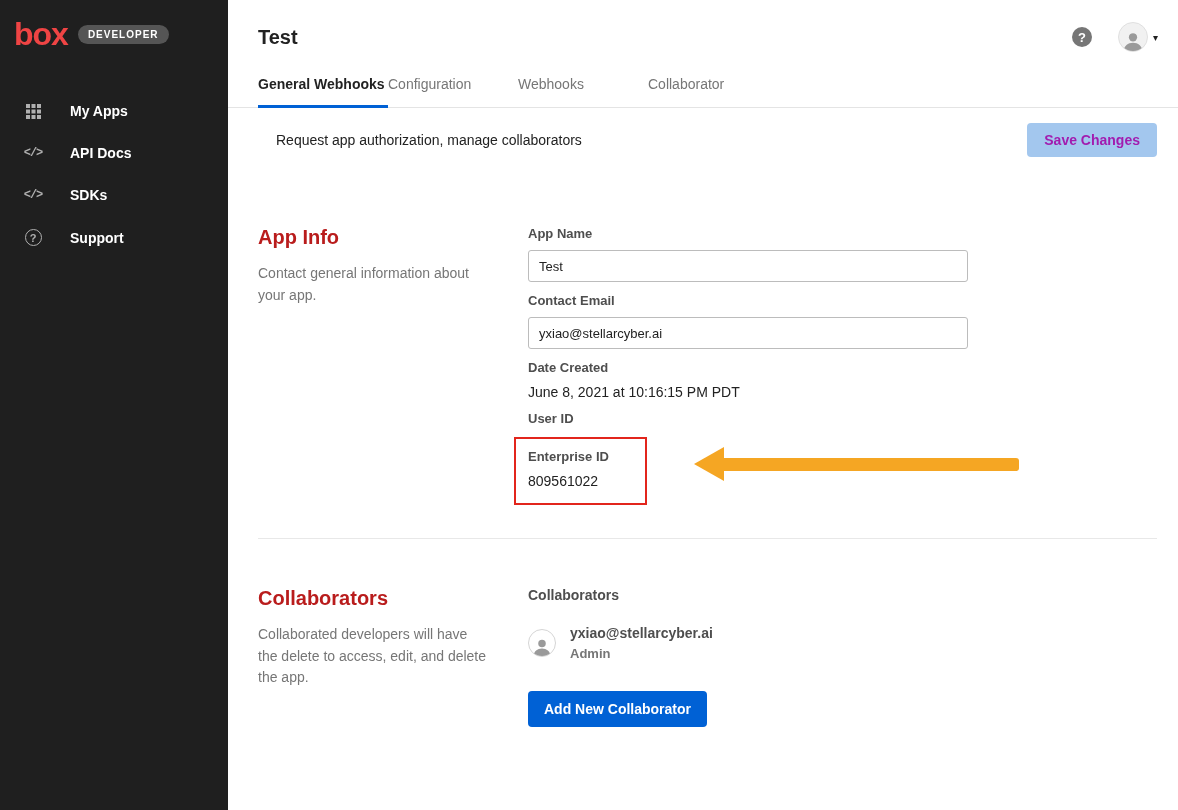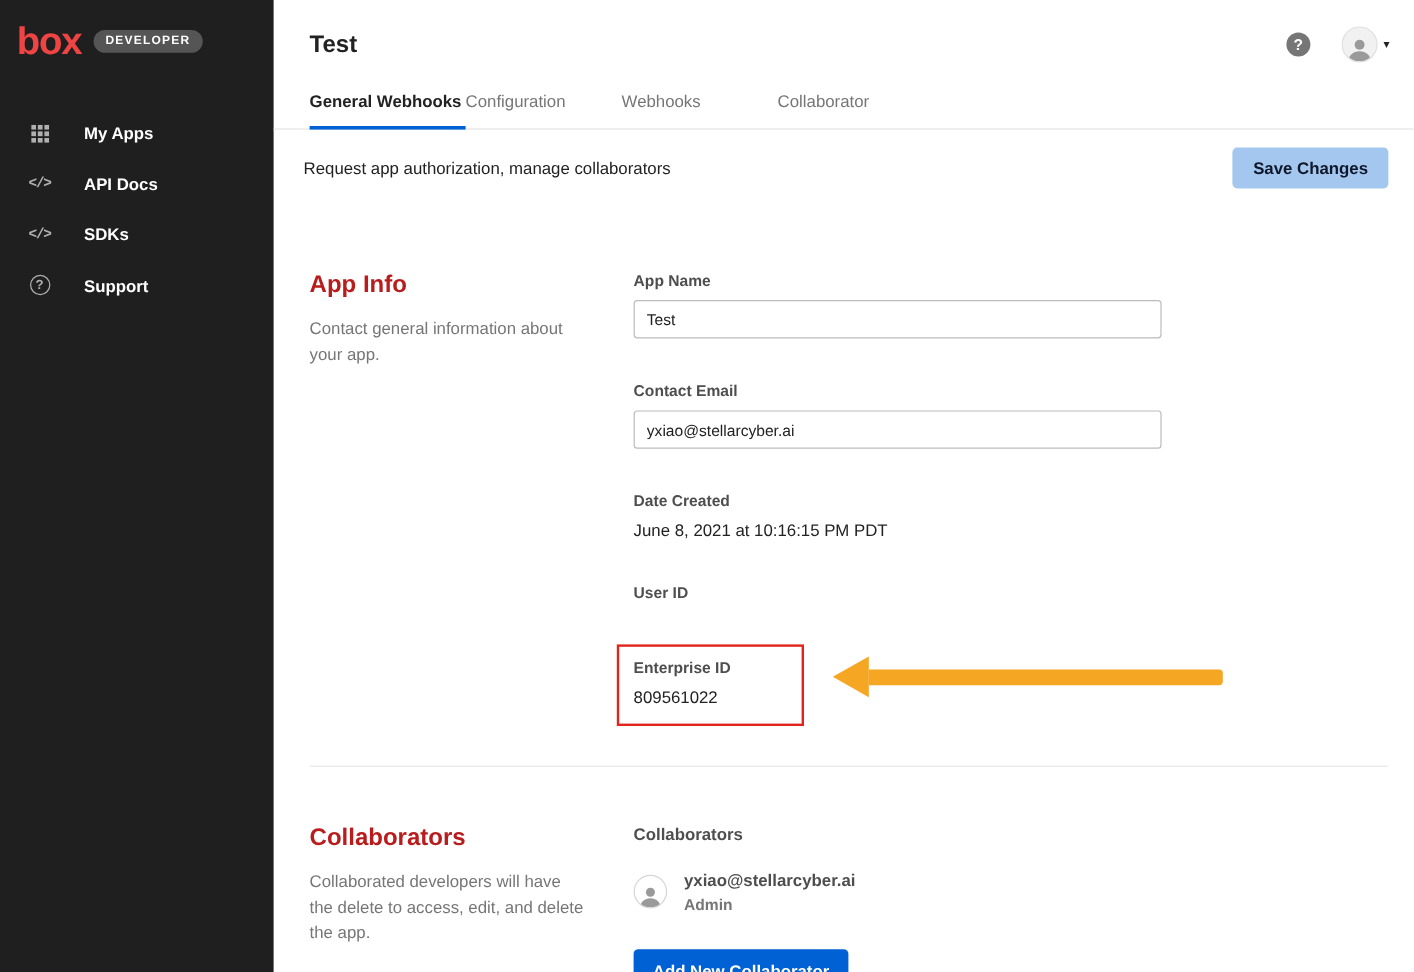--- a/index.html
+++ b/index.html
@@ -33,36 +33,36 @@
   .help-icon{width:20px;height:20px;border-radius:50%;background:#767676;color:#fff;font-size:13px;font-weight:bold;display:flex;align-items:center;justify-content:center;cursor:pointer;}
   .avatar-wrap{display:flex;align-items:center;gap:5px;cursor:pointer;}
   .avatar{width:30px;height:30px;border-radius:50%;background:#f1f1f1;border:1px solid #e0e0e0;display:flex;align-items:flex-end;justify-content:center;overflow:hidden;}
   .caret{font-size:10px;color:#222;}
   
   .tabs{display:flex;padding-left:30px;border-bottom:1px solid #e4e4e4;}
   .tab{width:130px;padding:8px 0 13px;font-size:14px;color:#767676;cursor:pointer;}
   .tab:last-child{width:auto;}
   .tab.active{color:#222;font-weight:bold;border-bottom:3px solid var(--accent-blue);margin-bottom:-1px;}
   
-  .toolbar{display:flex;justify-content:space-between;align-items:center;padding:15px 21px 15px 25px;}
+  .toolbar{display:flex;justify-content:space-between;align-items:center;padding:15px 21px 15px 48px;}
   .toolbar-desc{font-size:14px;color:#222;}
-  .save-btn{background:var(--save-disabled);color:#0f172a;font-weight:bold;font-size:14px;padding:9px 17px;border:none;border-radius:4px;cursor:default;font-family:inherit;}
+  .save-btn{background:var(--save-disabled);color:#a21caf;font-weight:bold;font-size:14px;padding:9px 17px;border:none;border-radius:4px;cursor:default;font-family:inherit;}
   
   .section{display:flex;padding:0 30px;margin-top:54px;}
   .section-left{width:230px;margin-right:40px;}
   .section-heading{font-size:20px;font-weight:bold;color:#b91c1c;}
   .section-desc{font-size:14px;color:#767676;line-height:1.55;margin-top:14px;}
   .form-col{width:440px;}
-  .field-group{margin-bottom:36px;}
+  .field-group{margin-bottom:11px;}
   .field-label{display:block;font-size:13px;font-weight:bold;color:#4e4e4e;margin-bottom:9px;}
   .text-input{width:100%;height:32px;border:1px solid #bcbcbc;border-radius:3px;padding:0 10px;font-size:13px;color:#222;font-family:inherit;}
   .static-value{font-size:14px;color:#222;}
   
   .enterprise-wrap{position:relative;margin-bottom:0;}
-  .highlight-box{width:156px;border:2px solid var(--annotation-red);padding:10px 0 14px 12px;margin-left:-14px;}
+  .highlight-box{width:133px;border:2px solid var(--annotation-red);padding:10px 0 14px 12px;margin-left:-14px;}
   .arrow{position:absolute;left:166px;top:10px;display:flex;align-items:center;}
   .arrow-head{width:0;height:0;border-top:17px solid transparent;border-bottom:17px solid transparent;border-right:30px solid var(--annotation-orange);}
   .arrow-bar{width:295px;height:13px;background:var(--annotation-orange);border-radius:0 3px 3px 0;}
   .divider{border-top:1px solid #e8e8e8;margin:33px 21px 0 30px;}
   
   .collab-section{margin-top:48px;}
   .collab-list-label{font-size:14px;font-weight:bold;color:#4e4e4e;}
   .collab-row{display:flex;align-items:center;gap:14px;margin-top:22px;}
   .collab-avatar{width:28px;height:28px;border-radius:50%;background:#fff;border:1px solid #d5d5d5;display:flex;align-items:flex-end;justify-content:center;overflow:hidden;}
   .collab-email{font-size:14px;color:#4e4e4e;font-weight:bold;}

